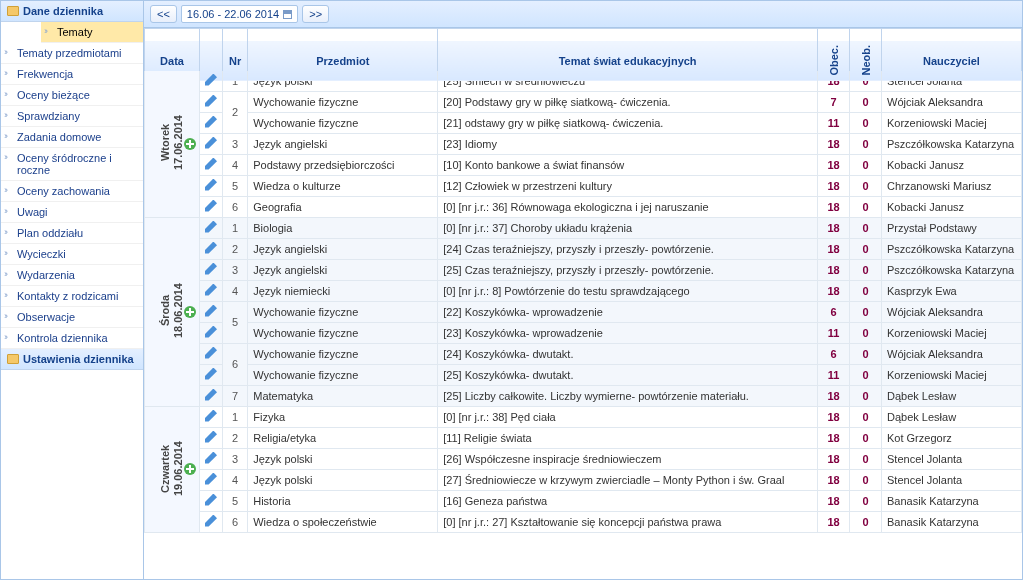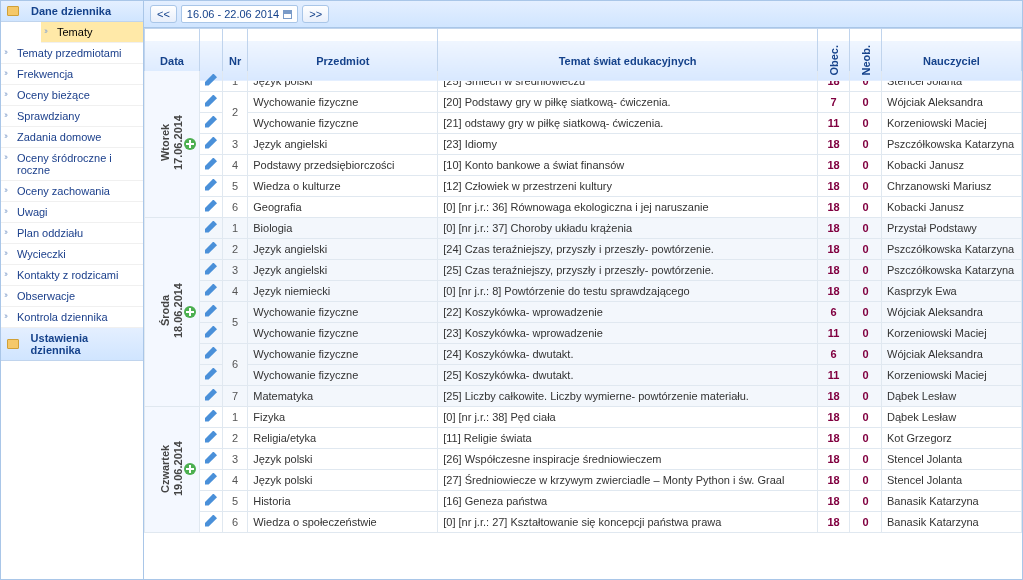--- a/index.html
+++ b/index.html
@@ -25,21 +25,21 @@
     }
     .sidebar-header {
       background: linear-gradient(to bottom, #e4efff, #d0e5ff);
       padding: 4px 6px;
       font-weight: bold;
       font-size: 11px;
       color: #15428b;
       border-bottom: 1px solid #c0d4ed;
       display: flex;
       align-items: center;
-      gap: 12px;
+      gap: 4px;
     }
     .sidebar-item {
       padding: 4px 4px 4px 16px;
       font-size: 11px;
       color: #1b3f8b;
       cursor: pointer;
       position: relative;
       border-bottom: 1px solid #f0f0f0;
     }
     .sidebar-item.active {
@@ -194,20 +194,21 @@
         <div class="sidebar-item">Tematy przedmiotami</div>
         <div class="sidebar-item">Frekwencja</div>
         <div class="sidebar-item">Oceny bieżące</div>
         <div class="sidebar-item">Sprawdziany</div>
         <div class="sidebar-item">Zadania domowe</div>
         <div class="sidebar-item">Oceny śródroczne i roczne</div>
         <div class="sidebar-item">Oceny zachowania</div>
         <div class="sidebar-item">Uwagi</div>
         <div class="sidebar-item">Plan oddziału</div>
         <div class="sidebar-item">Wycieczki</div>
+        <div class="sidebar-item">Wydarzenia</div>
         <div class="sidebar-item">Kontakty z rodzicami</div>
         <div class="sidebar-item">Obserwacje</div>
         <div class="sidebar-item">Kontrola dziennika</div>
       </div>
     <div class="sidebar-header">
       <span class="folder-ico"></span>
       <span>Ustawienia dziennika</span>
     </div>
   </div>
 

